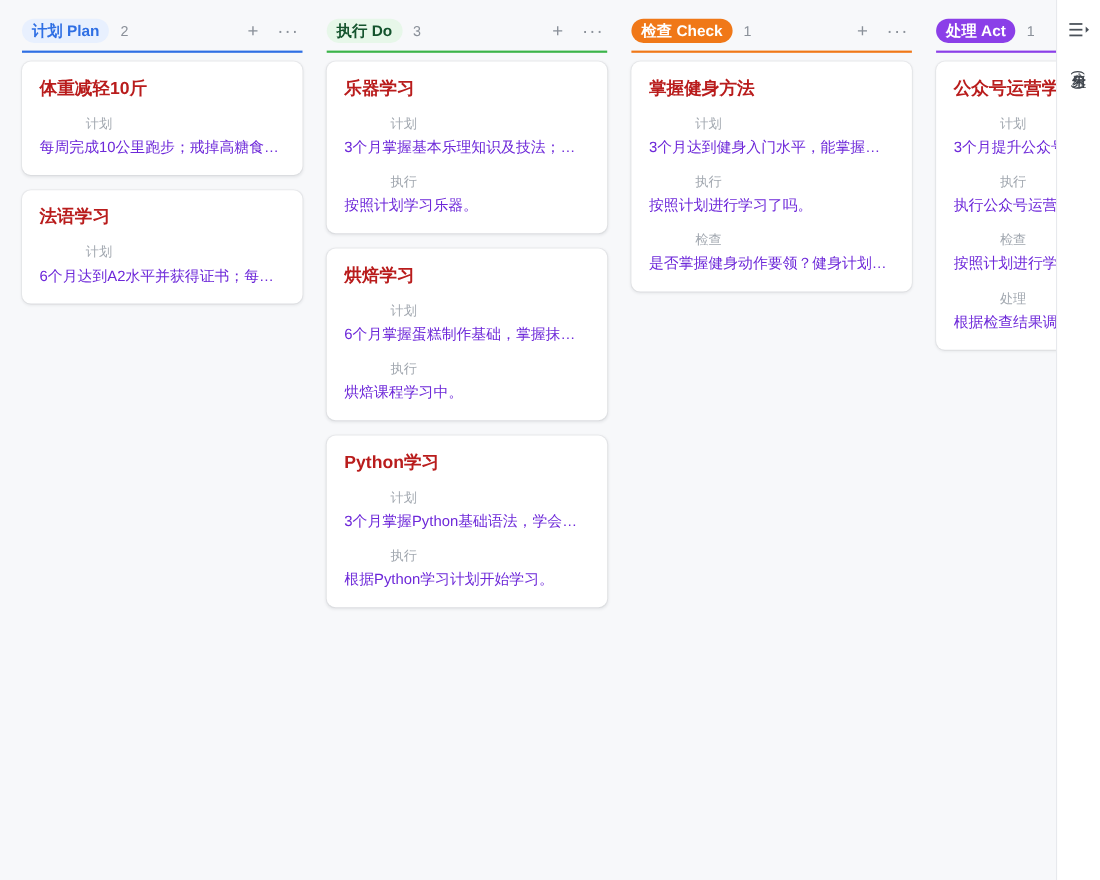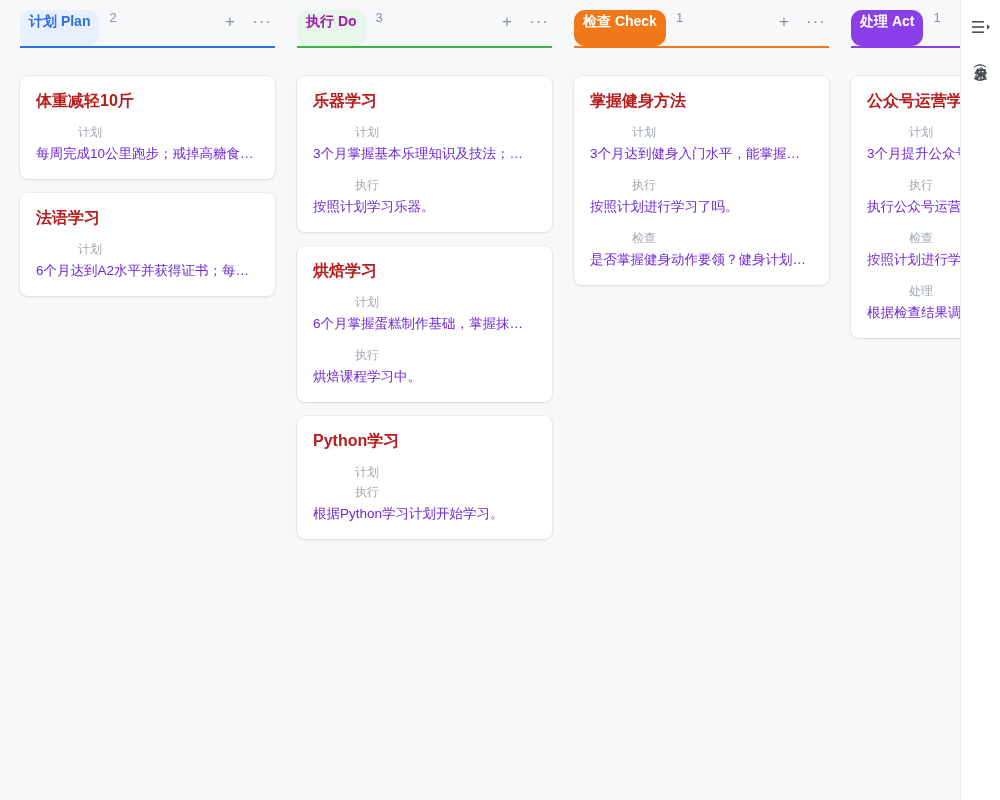--- a/index.html
+++ b/index.html
@@ -28,40 +28,41 @@
     overflow: hidden;
   }
   .column {
     width: 255px;
     flex: 0 0 255px;
     display: flex;
     flex-direction: column;
   }
   .col-head {
     display: flex;
+    align-items: center;
     height: 38px;
     padding: 0 2px 0 0;
     border-bottom: 2px solid #cfd3d9;
-    margin-bottom: 28px;
+    margin-bottom: 8px;
   }
   .col-head.plan  { border-bottom-color: #2f6fe4; }
   .col-head.do    { border-bottom-color: #3bb44a; }
   .col-head.check { border-bottom-color: #f07818; }
   .col-head.act   { border-bottom-color: #8b3fe8; }
 
   .chip {
     font-size: 14px;
     font-weight: 700;
     padding: 3px 9px;
     border-radius: 11px;
     line-height: 16px;
     white-space: nowrap;
   }
   .chip.plan  { color: #2f6fe4; background: #e8f0fe; }
-  .chip.do    { color: #a21caf; background: #e7f7e9; }
+  .chip.do    { color: #14532d; background: #e7f7e9; }
   .chip.check { color: #ffffff; background: #f07818; }
   .chip.act   { color: #ffffff; background: #8b3fe8; }
 
   .count {
     font-size: 13px;
     color: #8a9099;
     margin-left: 10px;
   }
   .head-spacer { flex: 1 1 auto; }
   .head-btn {
@@ -178,20 +179,21 @@
         <div class="card">
           <div class="card-title">烘焙学习</div>
           <div class="field-label">计划</div>
           <div class="field-value">6个月掌握蛋糕制作基础，掌握抹面…</div>
           <div class="field-label">执行</div>
           <div class="field-value last">烘焙课程学习中。</div>
         </div>
         <div class="card">
           <div class="card-title">Python学习</div>
           <div class="field-label">计划</div>
+          <div class="field-value">3个月掌握Python基础语法，学会…</div>
           <div class="field-label">执行</div>
           <div class="field-value last">根据Python学习计划开始学习。</div>
         </div>
       </div>
       <div class="column">
         <div class="col-head check">
           <span class="chip check">检查 Check</span>
           <span class="count">1</span>
           <span class="head-spacer"></span>
           <span class="head-btn plus">+</span>

